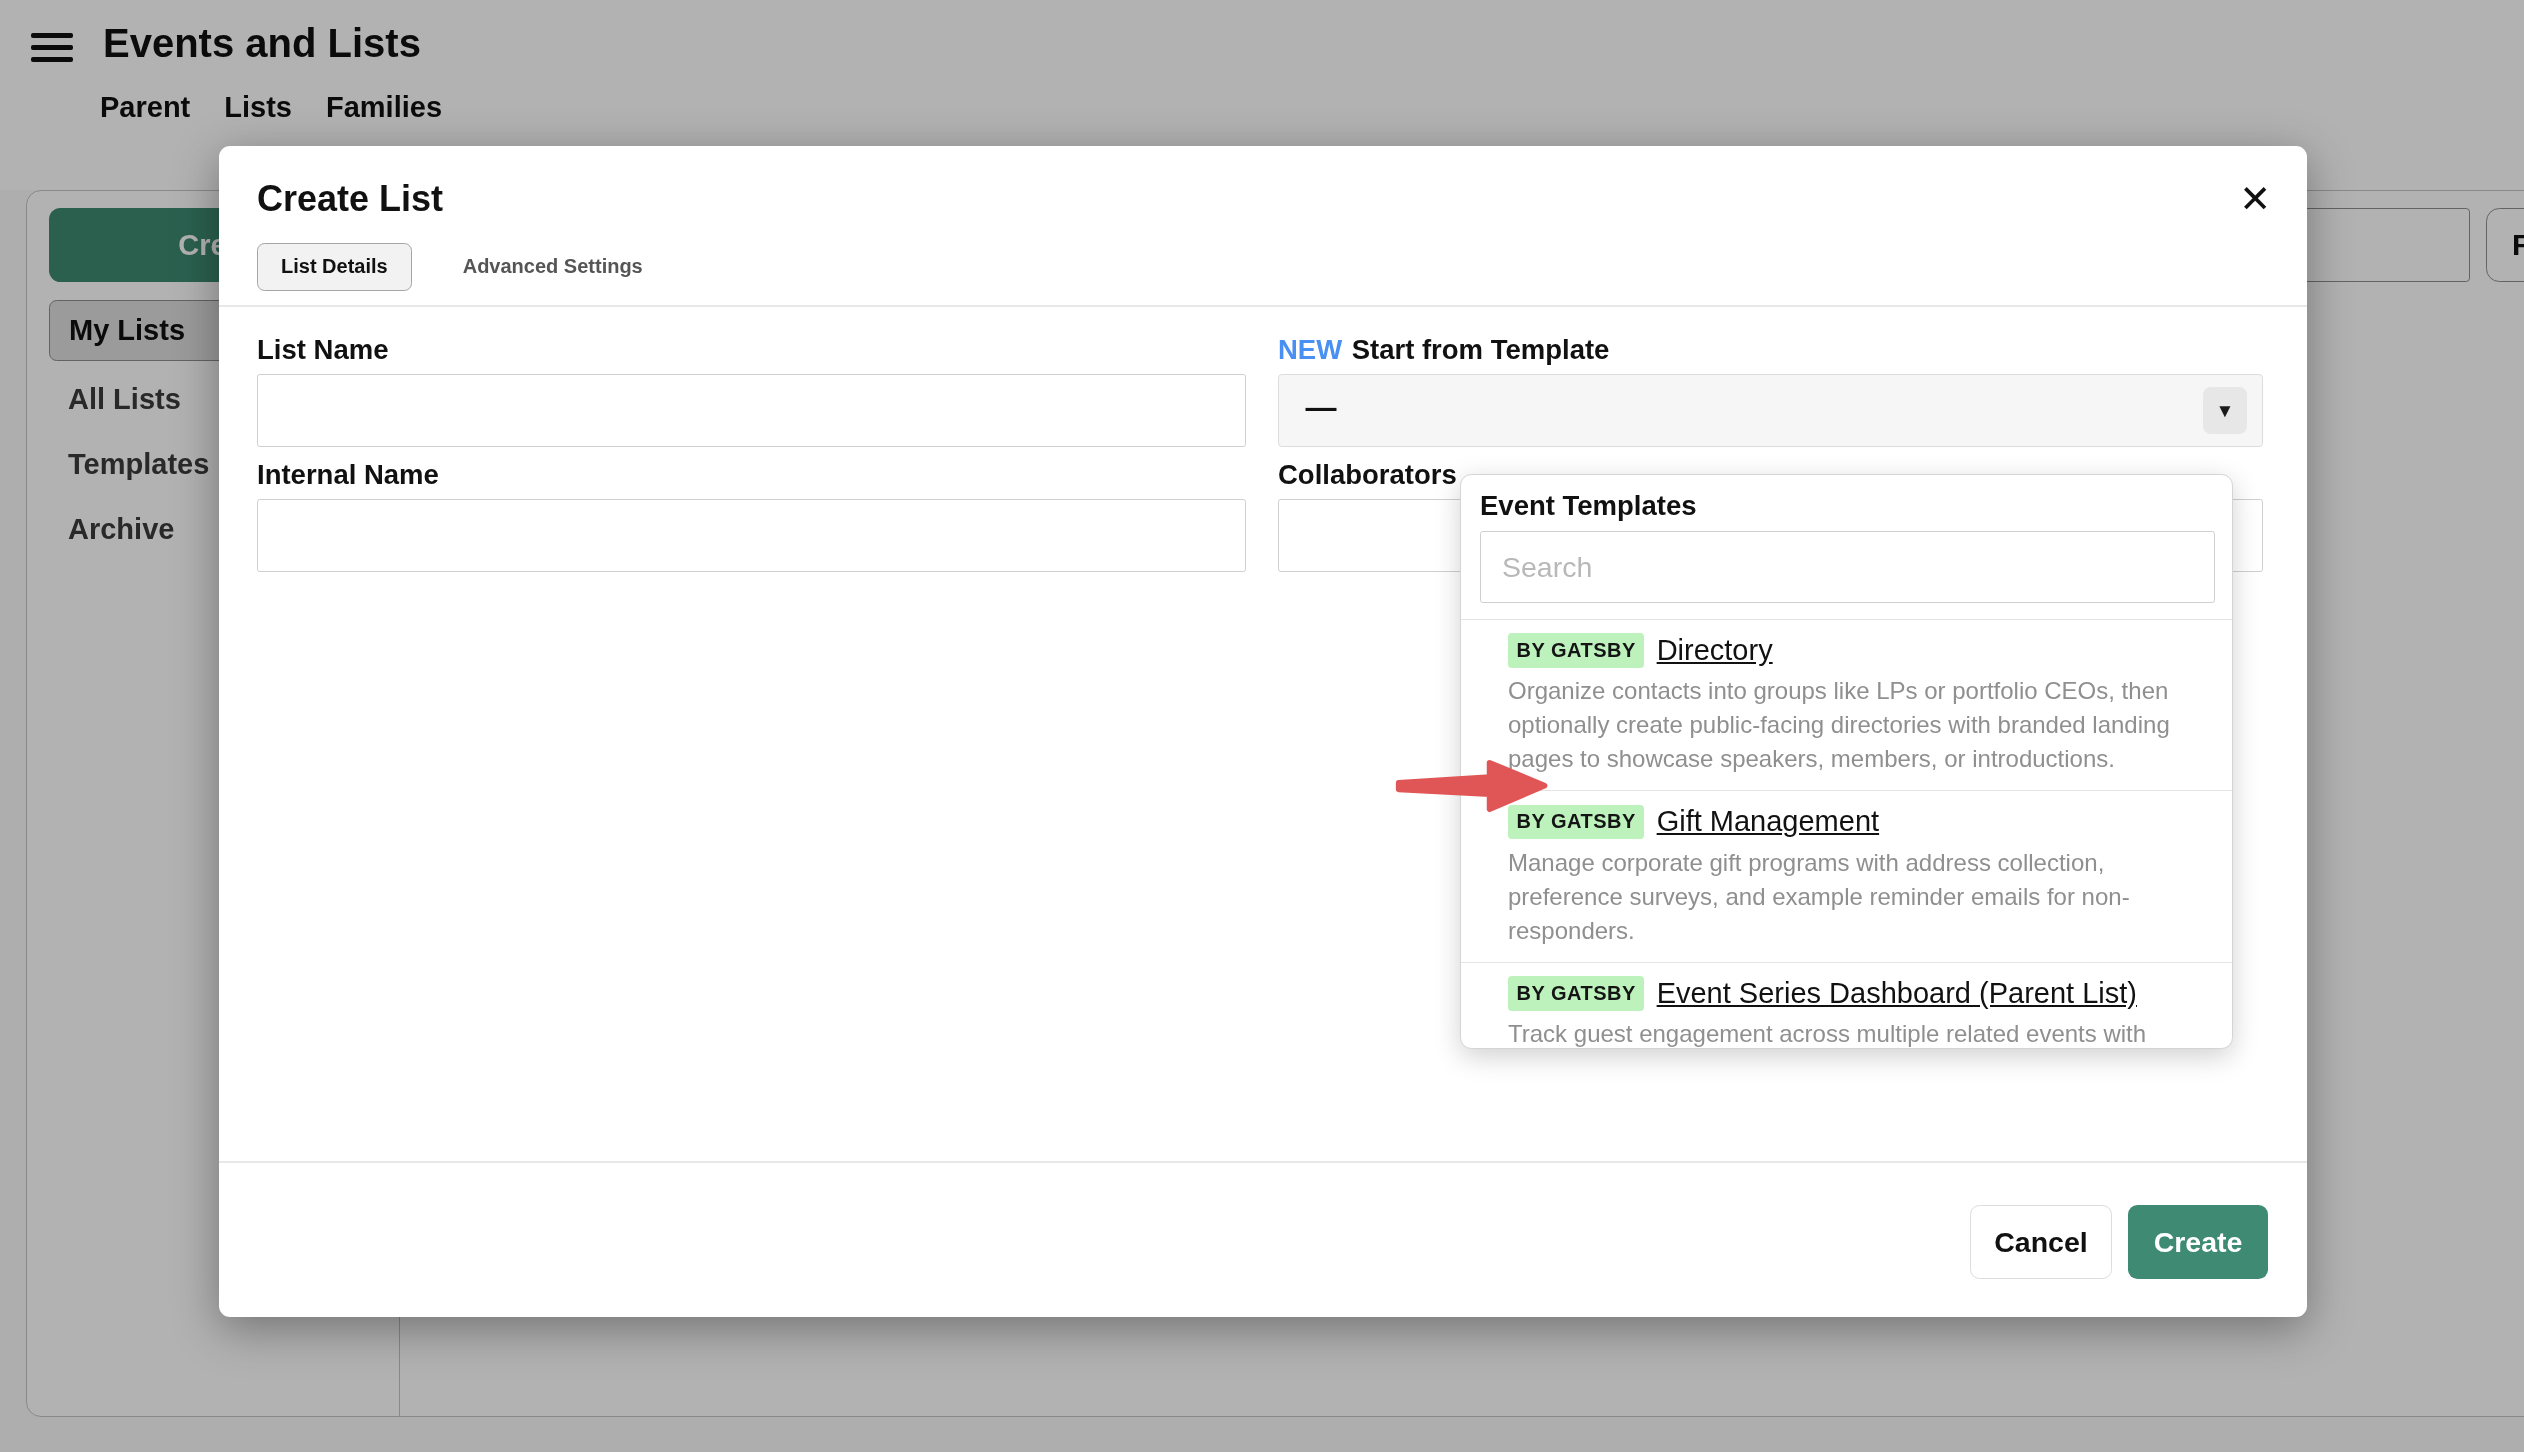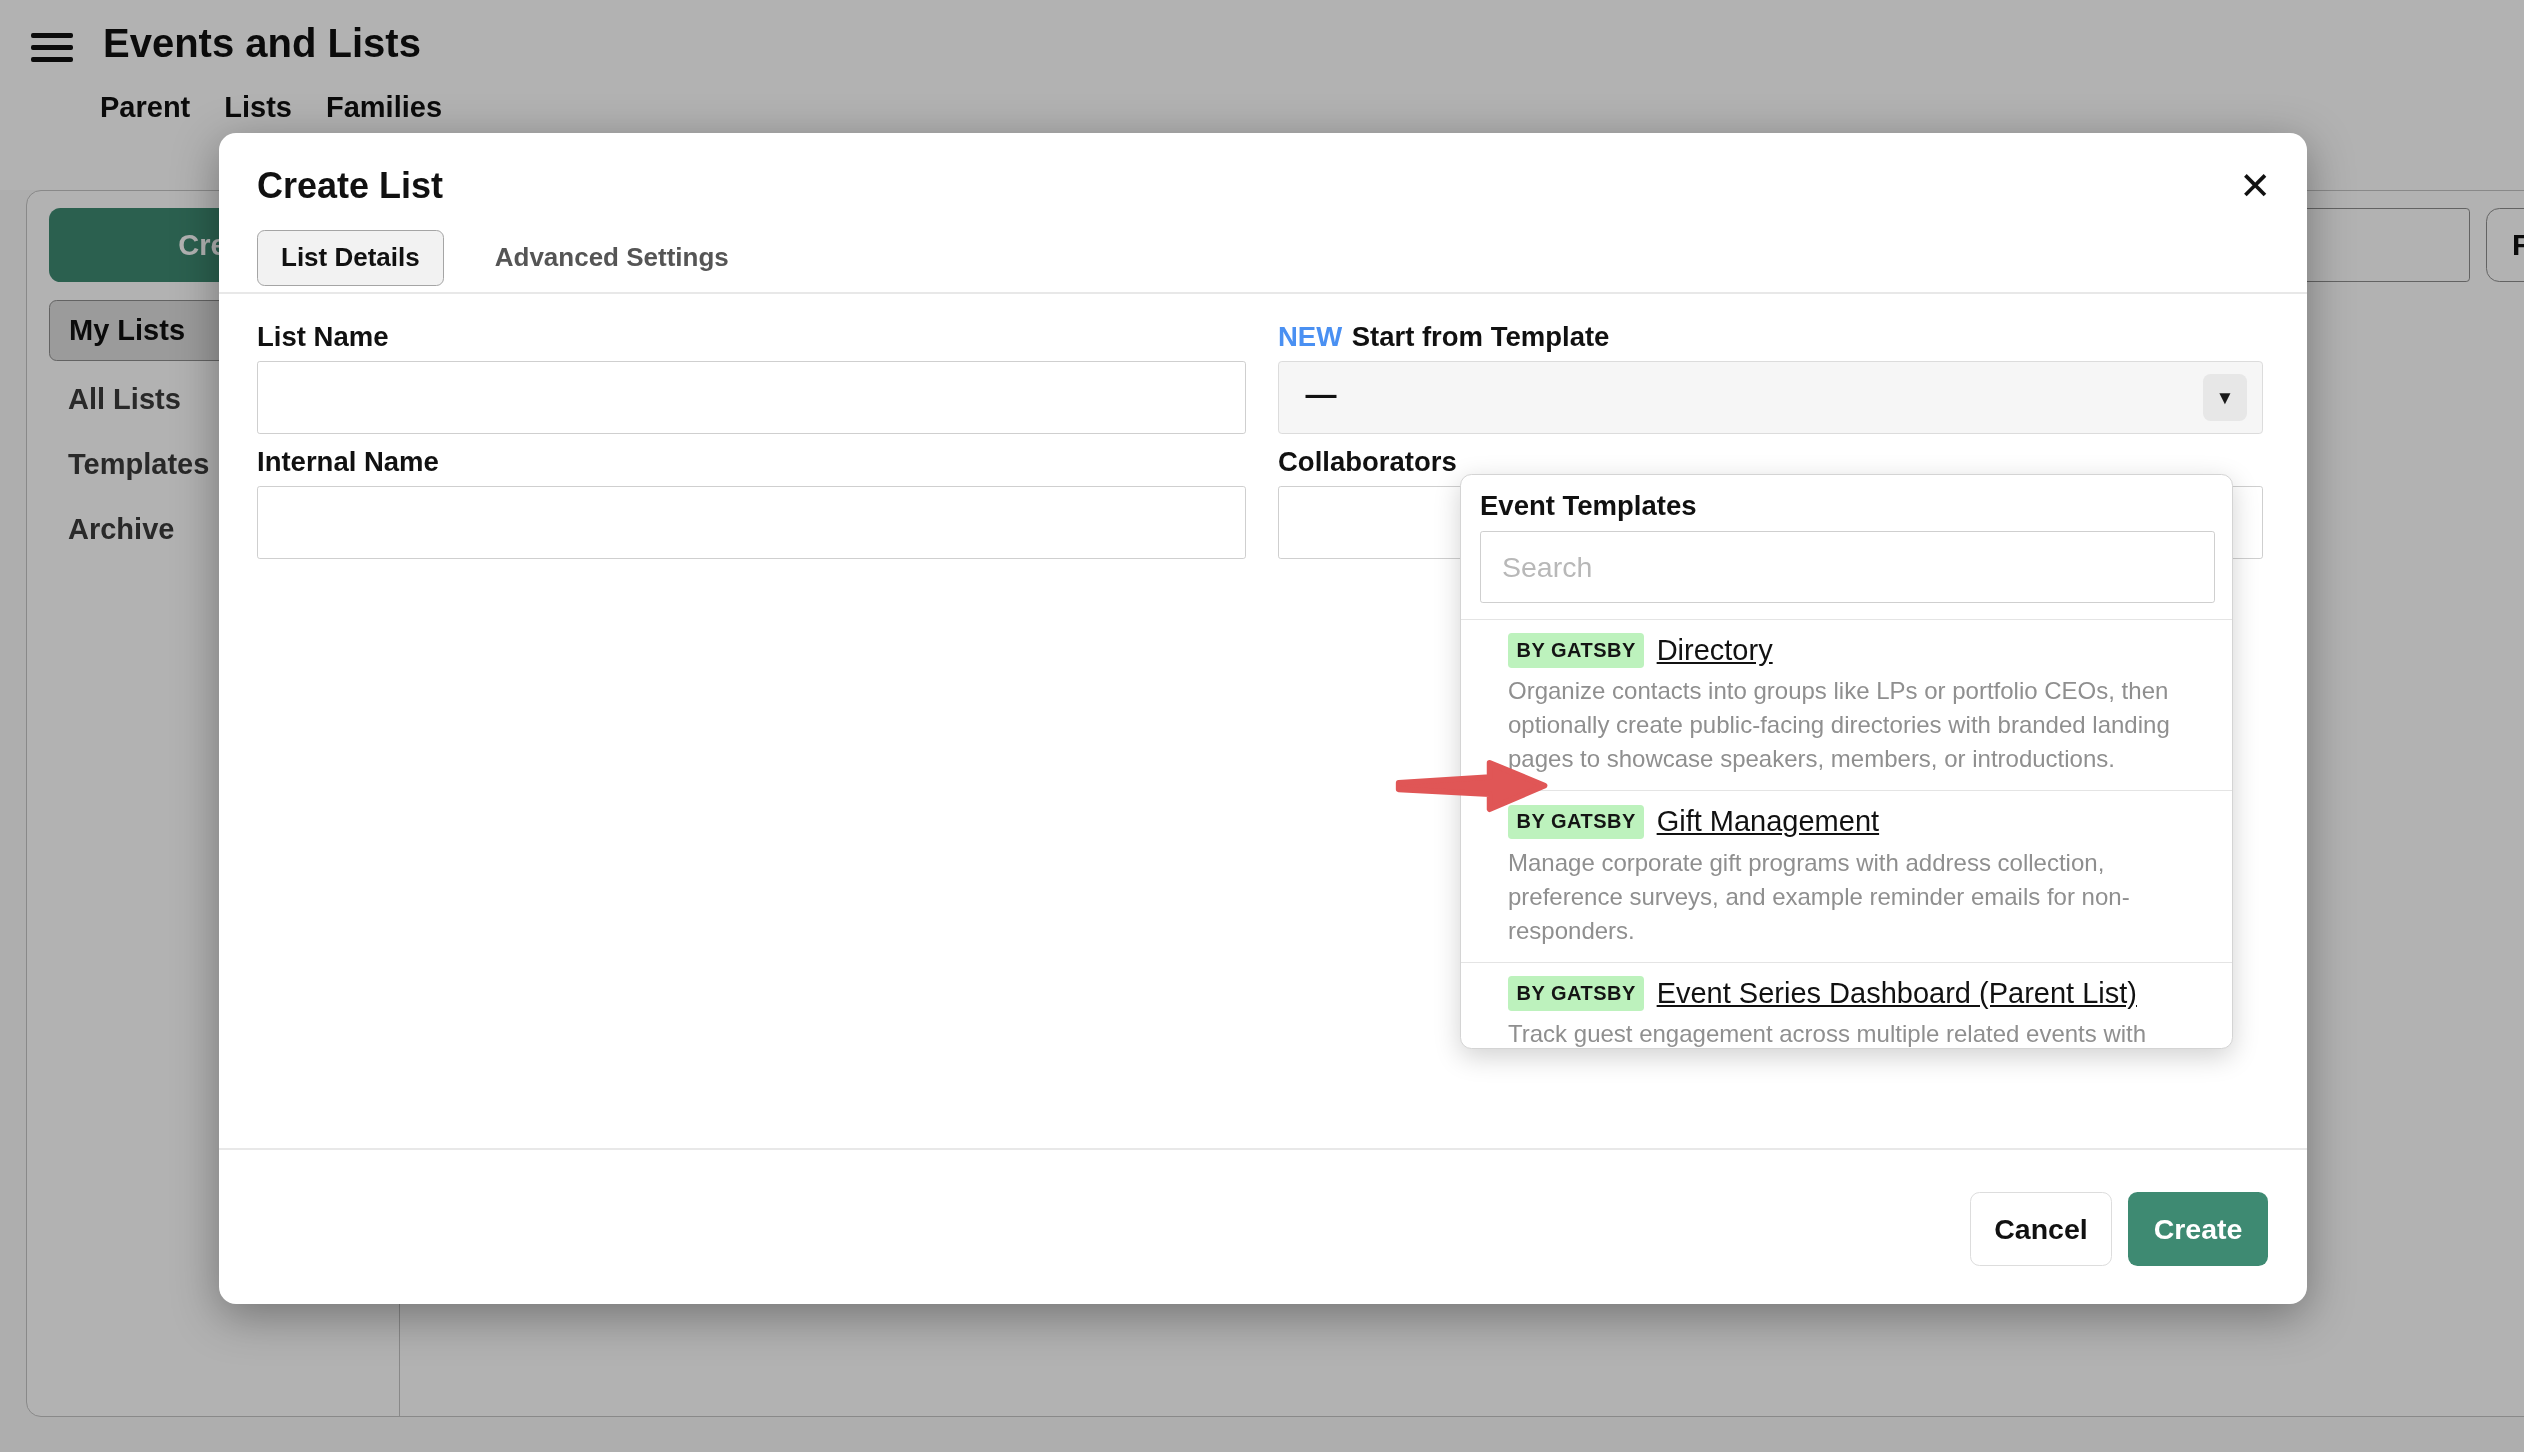--- a/index.html
+++ b/index.html
@@ -25,25 +25,25 @@
   .bg-create-btn{position:absolute;left:22px;top:17px;width:349px;height:74px;border-radius:11.4px;background:#3e8a72;color:#fff;font-size:29px;font-weight:700;display:flex;align-items:center;justify-content:center;cursor:pointer;}
   .side-item{position:absolute;left:22px;width:349px;height:61px;display:flex;align-items:center;padding-left:19px;box-sizing:border-box;font-size:29px;font-weight:700;color:#3c3c3c;cursor:pointer;}
   .side-item.selected{background:#dedede;border:1.9px solid #8f8f8f;border-radius:7.6px;color:#111;}
   .main-toolbar-input{position:absolute;left:1911px;top:17px;width:532px;height:74px;border:1.9px solid #8f8f8f;border-radius:3.8px;background:#fff;box-sizing:border-box;font-size:28.5px;padding:0 19px;}
   .bg-filter-btn{position:absolute;left:2459px;top:17px;width:171px;height:74px;border:1.9px solid #8f8f8f;border-radius:13.3px;background:#fff;font-size:30px;font-weight:700;color:#111;display:flex;align-items:center;padding-left:25px;box-sizing:border-box;cursor:pointer;}
 
   
   .overlay{position:absolute;inset:0;z-index:2;background:rgba(0,0,0,0.30);}
 
   
-  .modal{position:absolute;left:219px;top:133px;width:2088px;height:1171px;z-index:3;background:#fff;border-radius:17px;box-shadow:0 11.4px 46px rgba(0,0,0,0.35);}
+  .modal{position:absolute;left:219px;top:146px;width:2088px;height:1171px;z-index:3;background:#fff;border-radius:11px;box-shadow:0 11.4px 46px rgba(0,0,0,0.35);}
   .modal-title{position:absolute;left:38px;top:32px;font-size:36px;font-weight:700;color:#111;}
   .modal-close{position:absolute;right:36px;top:34px;font-size:38px;font-weight:700;color:#111;line-height:1;cursor:pointer;}
   .modal-tabs{position:absolute;left:38px;top:97px;display:flex;align-items:center;gap:51px;}
-  .modal-tab{font-size:26px;font-weight:700;color:#555;cursor:pointer;}
+  .modal-tab{font-size:20px;font-weight:700;color:#555;cursor:pointer;}
   .modal-tab.boxed{color:#111;background:#f2f2f2;border:1.9px solid #a5a5a5;border-radius:7.6px;padding:11.4px 23px;}
   .modal-hdivider{position:absolute;left:0;right:0;top:159px;height:1.9px;background:#e8e8e8;}
 
   .fld-label{position:absolute;font-size:27.5px;font-weight:700;color:#111;}
   .new-badge{color:#4a90f2;margin-right:9.5px;}
   .txt-input{position:absolute;height:73px;border:1.9px solid #cfcfcf;border-radius:2.8px;background:#fff;box-sizing:border-box;font-size:28.5px;padding:0 21px;color:#111;}
   .lg{width:989px;left:38px;}
   .rg{width:985px;left:1059px;}
 
   .select-box{position:absolute;left:1059px;top:228px;width:985px;height:73px;background:#f6f6f6;border:1.9px solid #dcdcdc;border-radius:3.8px;box-sizing:border-box;cursor:pointer;}

